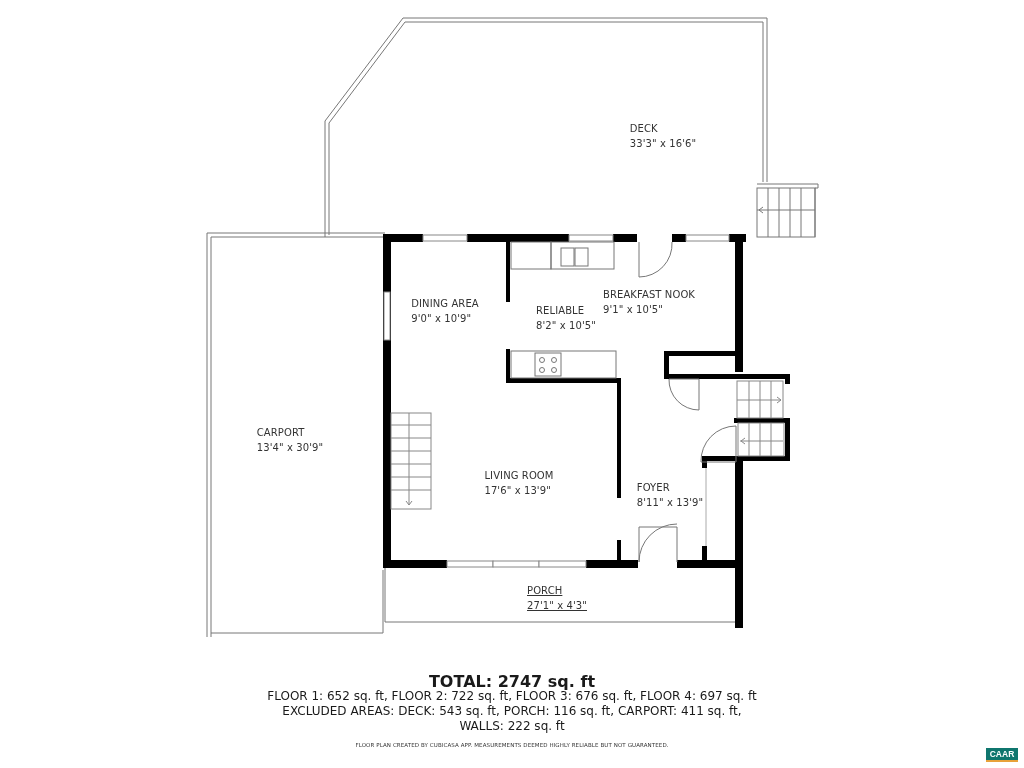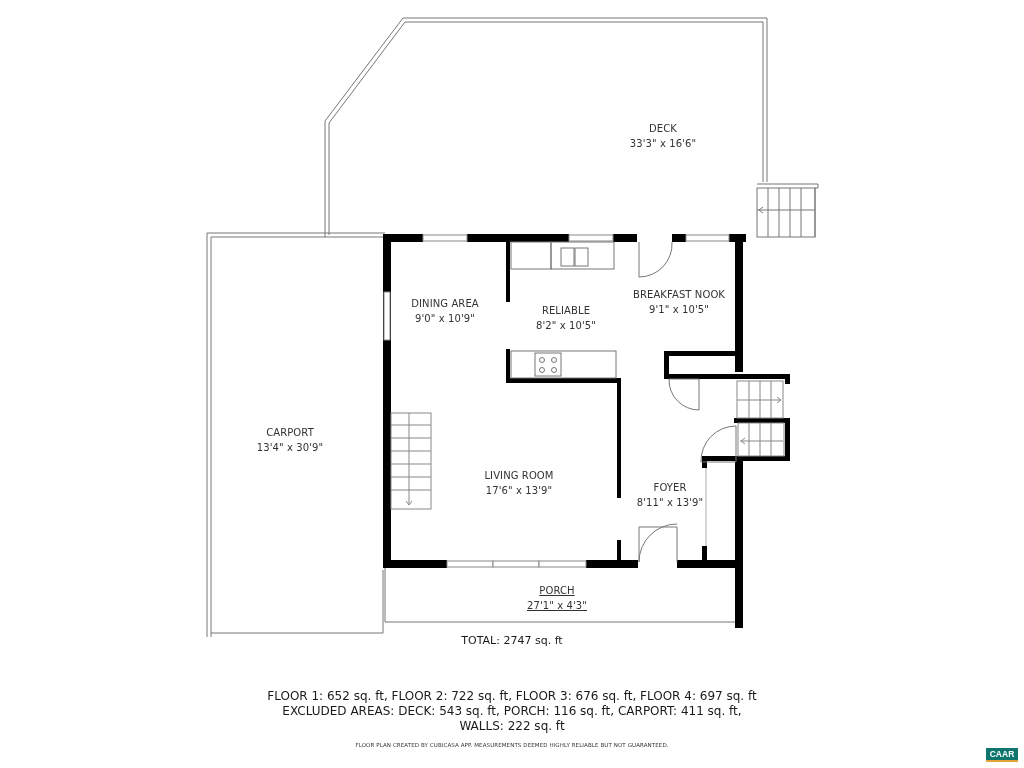--- a/index.html
+++ b/index.html
@@ -1,20 +1,20 @@
 <!DOCTYPE html>
 <html><head>
 <meta charset="utf-8">
 <style>
   html, body { margin:0; padding:0; background:#ffffff; }
   body { width:1024px; height:768px; position:relative; overflow:hidden; font-family:"DejaVu Sans", sans-serif; color:#222; }
   #plan { position:absolute; left:0; top:0; width:1024px; height:768px; }
-  .room-label { position:absolute; text-align:center; font-size:10px; line-height:15px; color:#333; transform:translateX(-50%); white-space:nowrap; letter-spacing:0.1px; }
+  .room-label { position:absolute; font-size:10px; line-height:15px; color:#333; transform:translateX(-50%); white-space:nowrap; letter-spacing:0.1px; }
   .summary { position:absolute; left:0; width:1024px; text-align:center; color:#1a1a1a; }
-  .total { top:634px; font-size:11px; font-weight:normal; }
+  .total { top:672px; font-size:16px; font-weight:bold; }
   .line { font-size:12px; line-height:15px; }
   .l1 { top:689px; }
   .l2 { top:704px; }
   .l3 { top:719px; }
   .disclaimer { top:742px; font-size:5.5px; letter-spacing:0.1px; color:#333; }
   .logo { position:absolute; left:986px; top:748px; width:32px; height:14px; background:#0f766e; color:#fff; font-size:8.5px; font-weight:bold; text-align:center; line-height:12px; border-bottom:2px solid #e8a23a; box-sizing:border-box; font-family:"Liberation Sans", sans-serif; }
 </style>
 </head>
 <body>
 
@@ -147,21 +147,21 @@
   <div>33'3" x 16'6"</div>
 </div>
 <div class="room-label" style="left:445px;top:296px;">
   <div>DINING AREA</div>
   <div>9'0" x 10'9"</div>
 </div>
 <div class="room-label" style="left:566px;top:303px;">
   <div>RELIABLE</div>
   <div>8'2" x 10'5"</div>
 </div>
-<div class="room-label" style="left:679px;top:287px;">
+<div class="room-label" style="left:649px;top:287px;">
   <div>BREAKFAST NOOK</div>
   <div>9'1" x 10'5"</div>
 </div>
 <div class="room-label" style="left:290px;top:425px;">
   <div>CARPORT</div>
   <div>13'4" x 30'9"</div>
 </div>
 <div class="room-label" style="left:519px;top:468px;">
   <div>LIVING ROOM</div>
   <div>17'6" x 13'9"</div>

